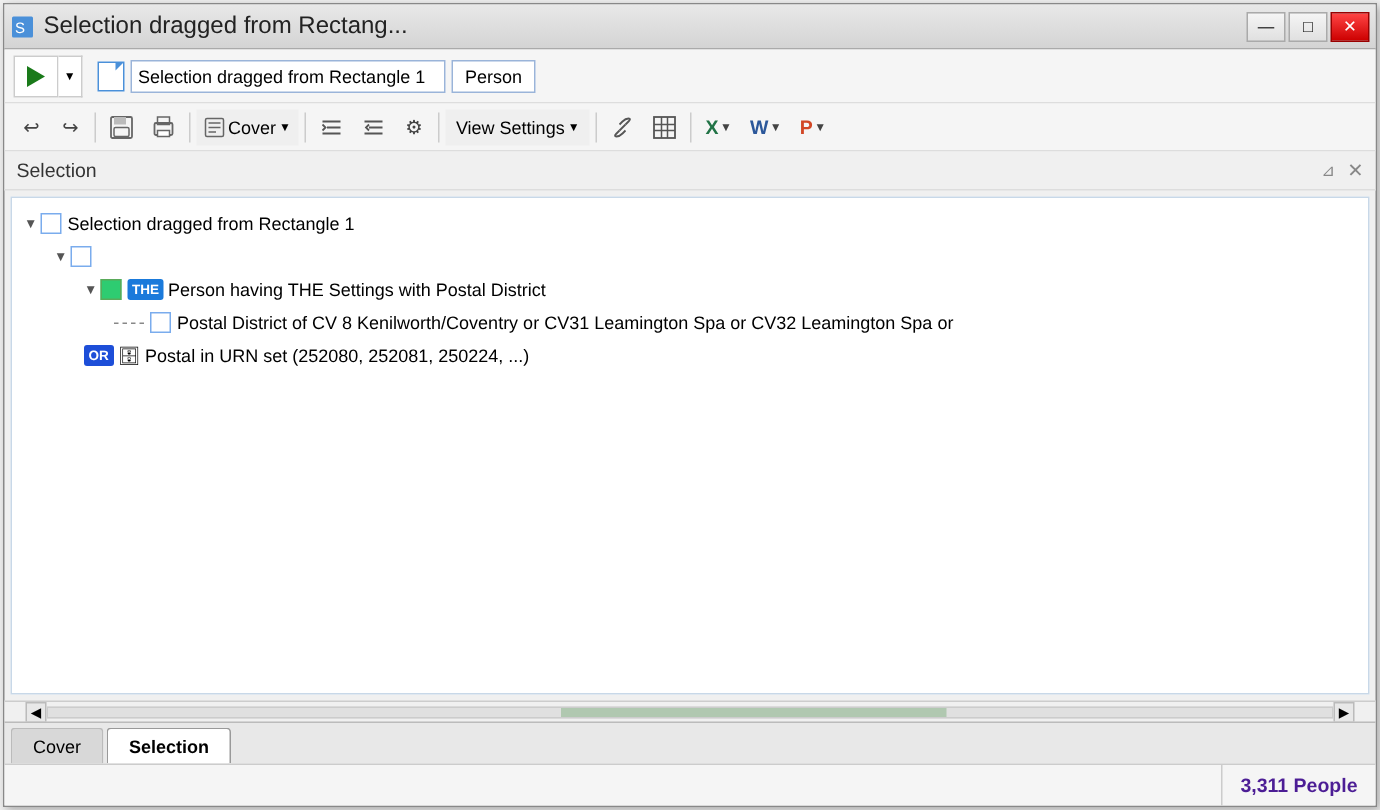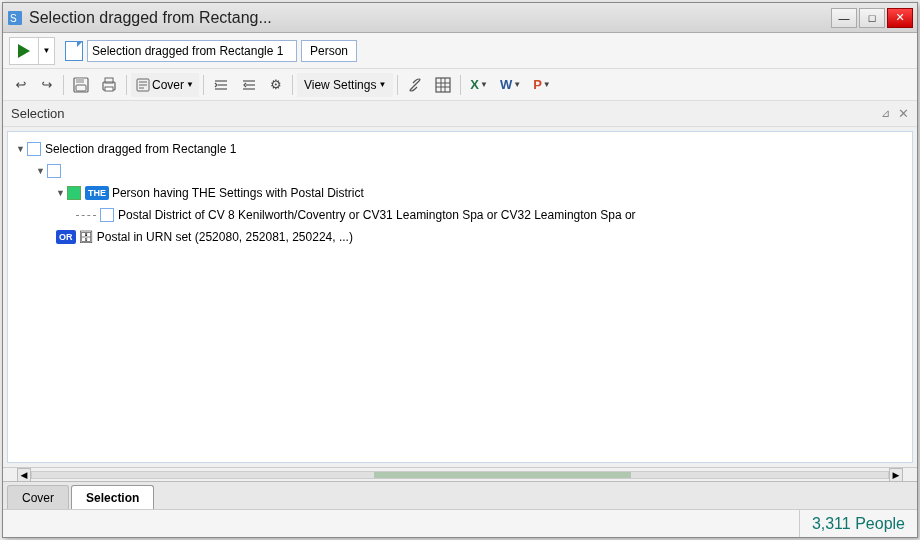--- a/index.html
+++ b/index.html
@@ -341,23 +341,24 @@
       align-items: center;
       flex-shrink: 0;
     }
     .status-left {
       flex: 1;
       border-right: 1px solid #ccc;
       height: 100%;
     }
     .status-right {
       padding: 0 12px;
-      font-size: 16px;
-      color: #0f766e;
+      font-size: 13px;
+      color: #4c1d95;
       white-space: nowrap;
+      font-weight: bold;
     }
   </style>
 </head>
 <body>
 
 <div class="window">
 
   <div class="title-bar">
     <div class="title-bar-icon">
       <svg width="16" height="16" viewBox="0 0 16 16">

